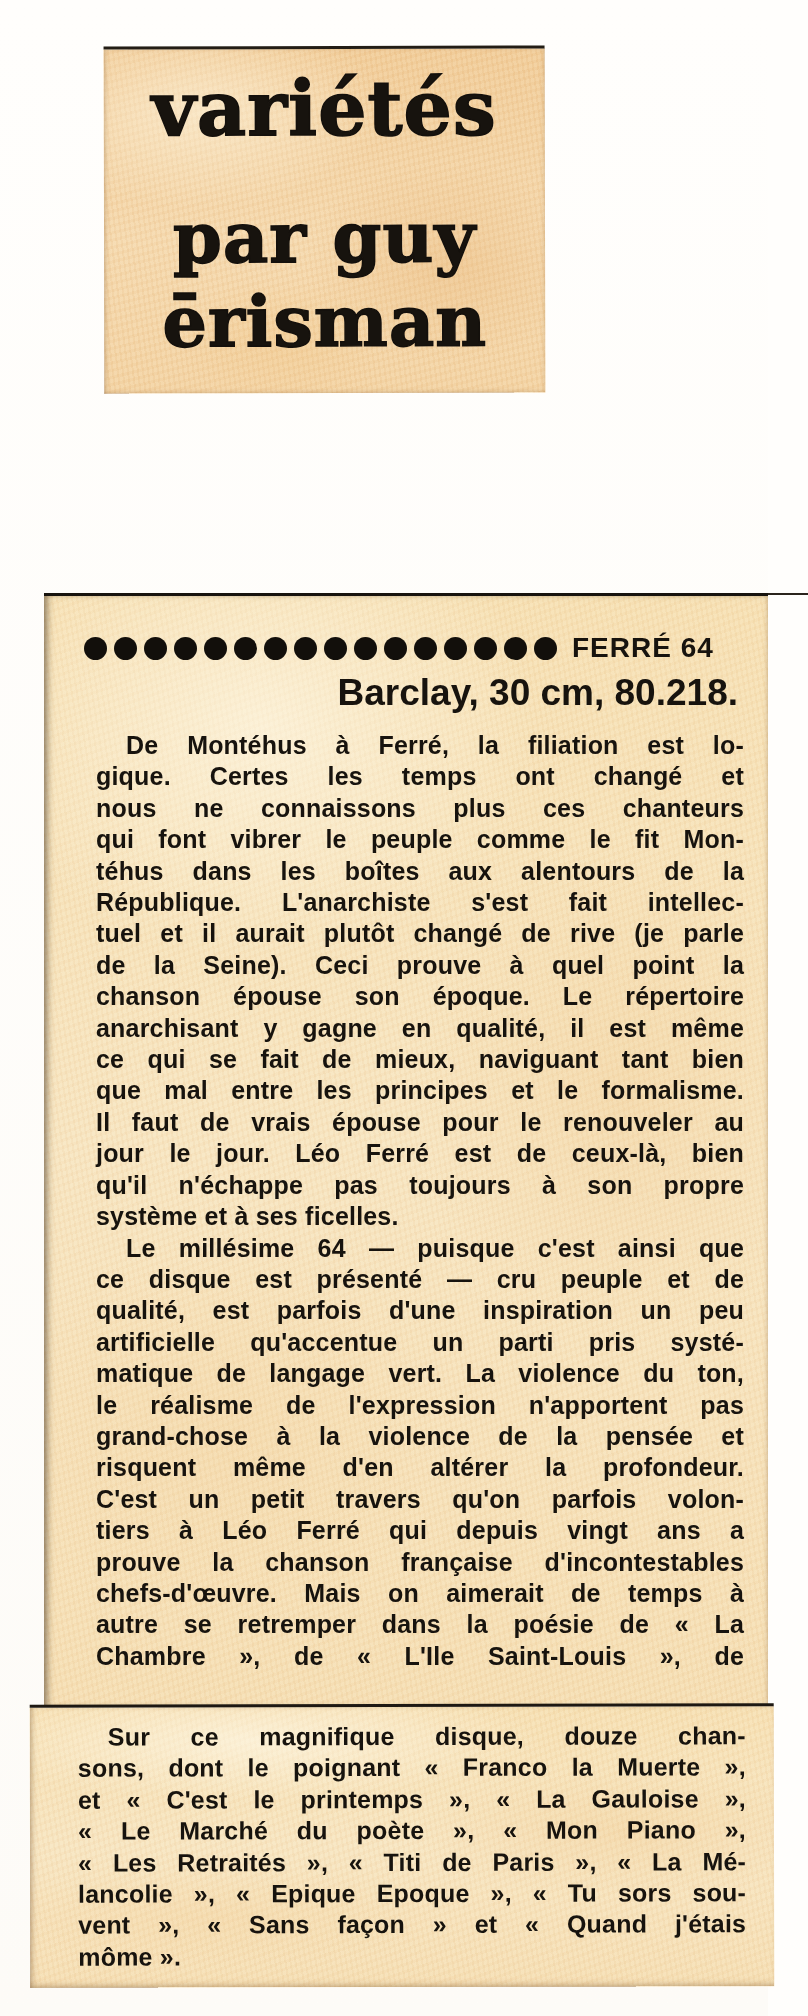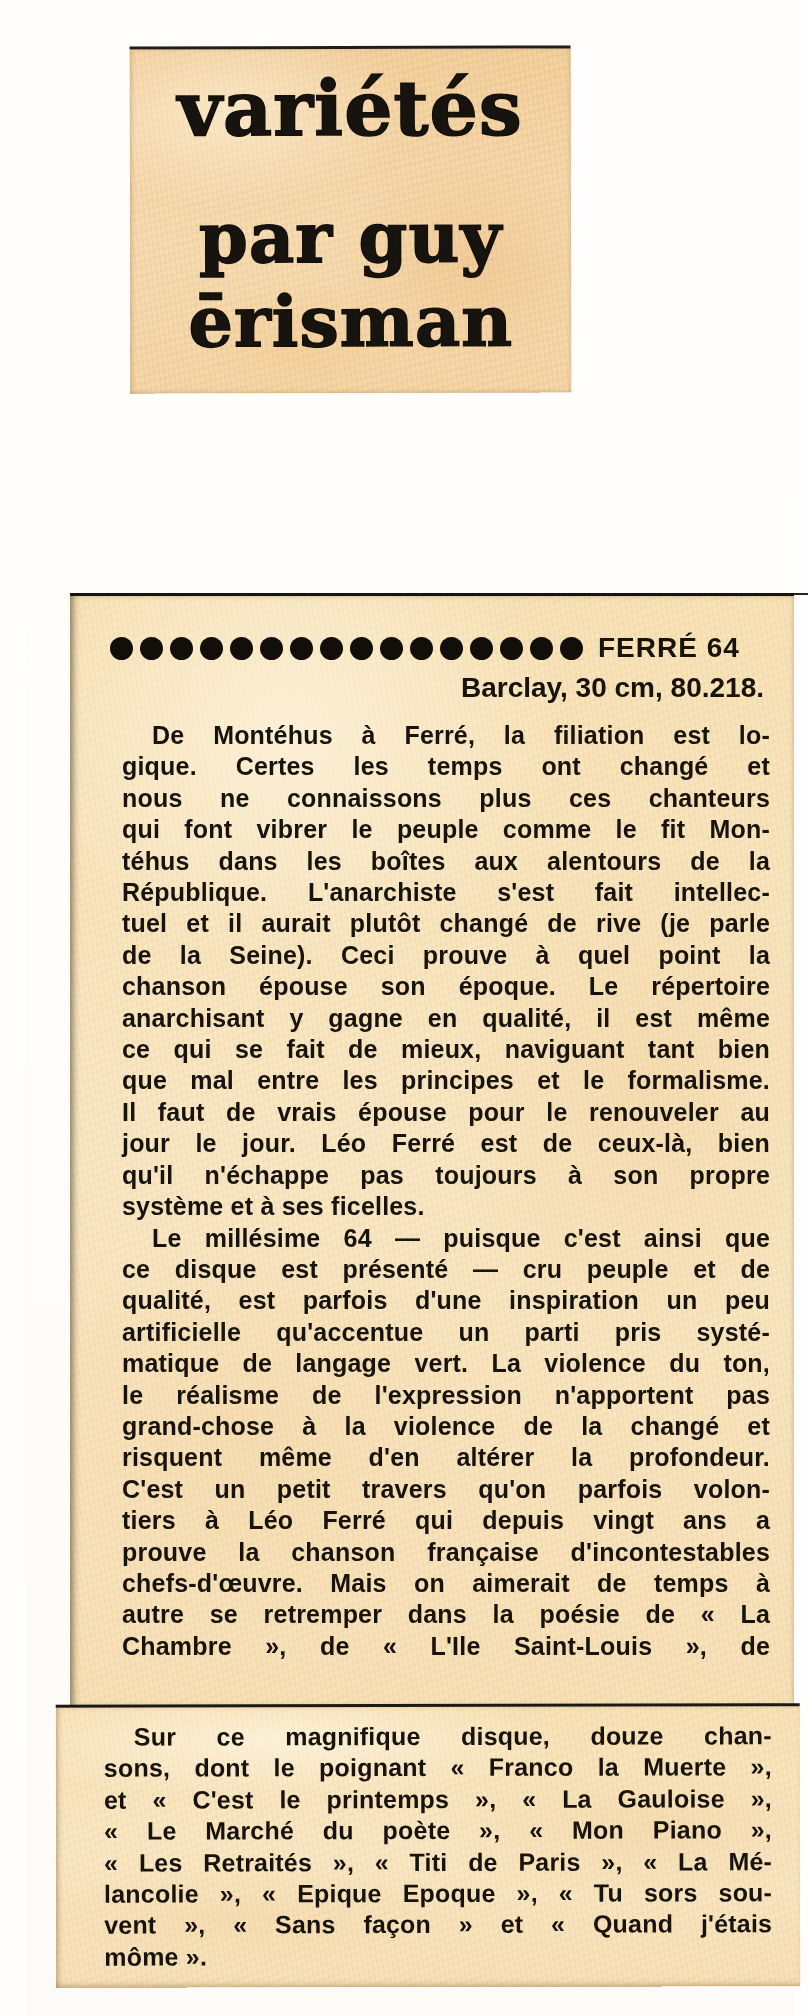--- a/index.html
+++ b/index.html
@@ -9,21 +9,20 @@
     width: 808px;
     height: 2016px;
     overflow: hidden;
     font-family: "Liberation Sans", sans-serif;
   }
   .page {
     position: relative;
     width: 768px;
     height: 2016px;
     background: linear-gradient(180deg, #fffefc 0%, #fdfbf7 100%);
-    margin-left: 26px;
   }
 
   
   .clip {
     position: absolute;
     color: #17130e;
     box-sizing: border-box;
   }
   .paper-warm {
     background:
@@ -94,21 +93,21 @@
   .article-title {
     margin-left: 15px;
     font-size: 28px;
     font-weight: bold;
     letter-spacing: 1px;
     white-space: nowrap;
   }
   .article-subtitle {
     text-align: right;
     padding: 8px 30px 0 0;
-    font-size: 28px;
+    font-size: 37px;
     font-weight: bold;
   }
   .article-body { margin-top: 16px; padding-left: 12px; }
 
   .body-text {
     padding: 0 24px 0 40px;
     font-size: 25px;
     font-weight: bold;
     line-height: 31.4px;
     letter-spacing: 0.2px;
@@ -189,21 +188,21 @@
           <div class="line">qu'il n'échappe pas toujours à son propre</div>
           <div class="line last">système et à ses ficelles.</div>
         </div>
       <div class="body-text">
           <div class="line indent">Le millésime 64 — puisque c'est ainsi que</div>
           <div class="line">ce disque est présenté — cru peuple et de</div>
           <div class="line">qualité, est parfois d'une inspiration un peu</div>
           <div class="line">artificielle qu'accentue un parti pris systé-</div>
           <div class="line">matique de langage vert. La violence du ton,</div>
           <div class="line">le réalisme de l'expression n'apportent pas</div>
-          <div class="line">grand-chose à la violence de la changé et</div>
+          <div class="line">grand-chose à la violence de la pensée et</div>
           <div class="line">risquent même d'en altérer la profondeur.</div>
           <div class="line">C'est un petit travers qu'on parfois volon-</div>
           <div class="line">tiers à Léo Ferré qui depuis vingt ans a</div>
           <div class="line">prouve la chanson française d'incontestables</div>
           <div class="line">chefs-d'œuvre. Mais on aimerait de temps à</div>
           <div class="line">autre se retremper dans la poésie de « La</div>
           <div class="line">Chambre », de « L'Ile Saint-Louis », de</div>
         </div>
     </div>
   </div>

